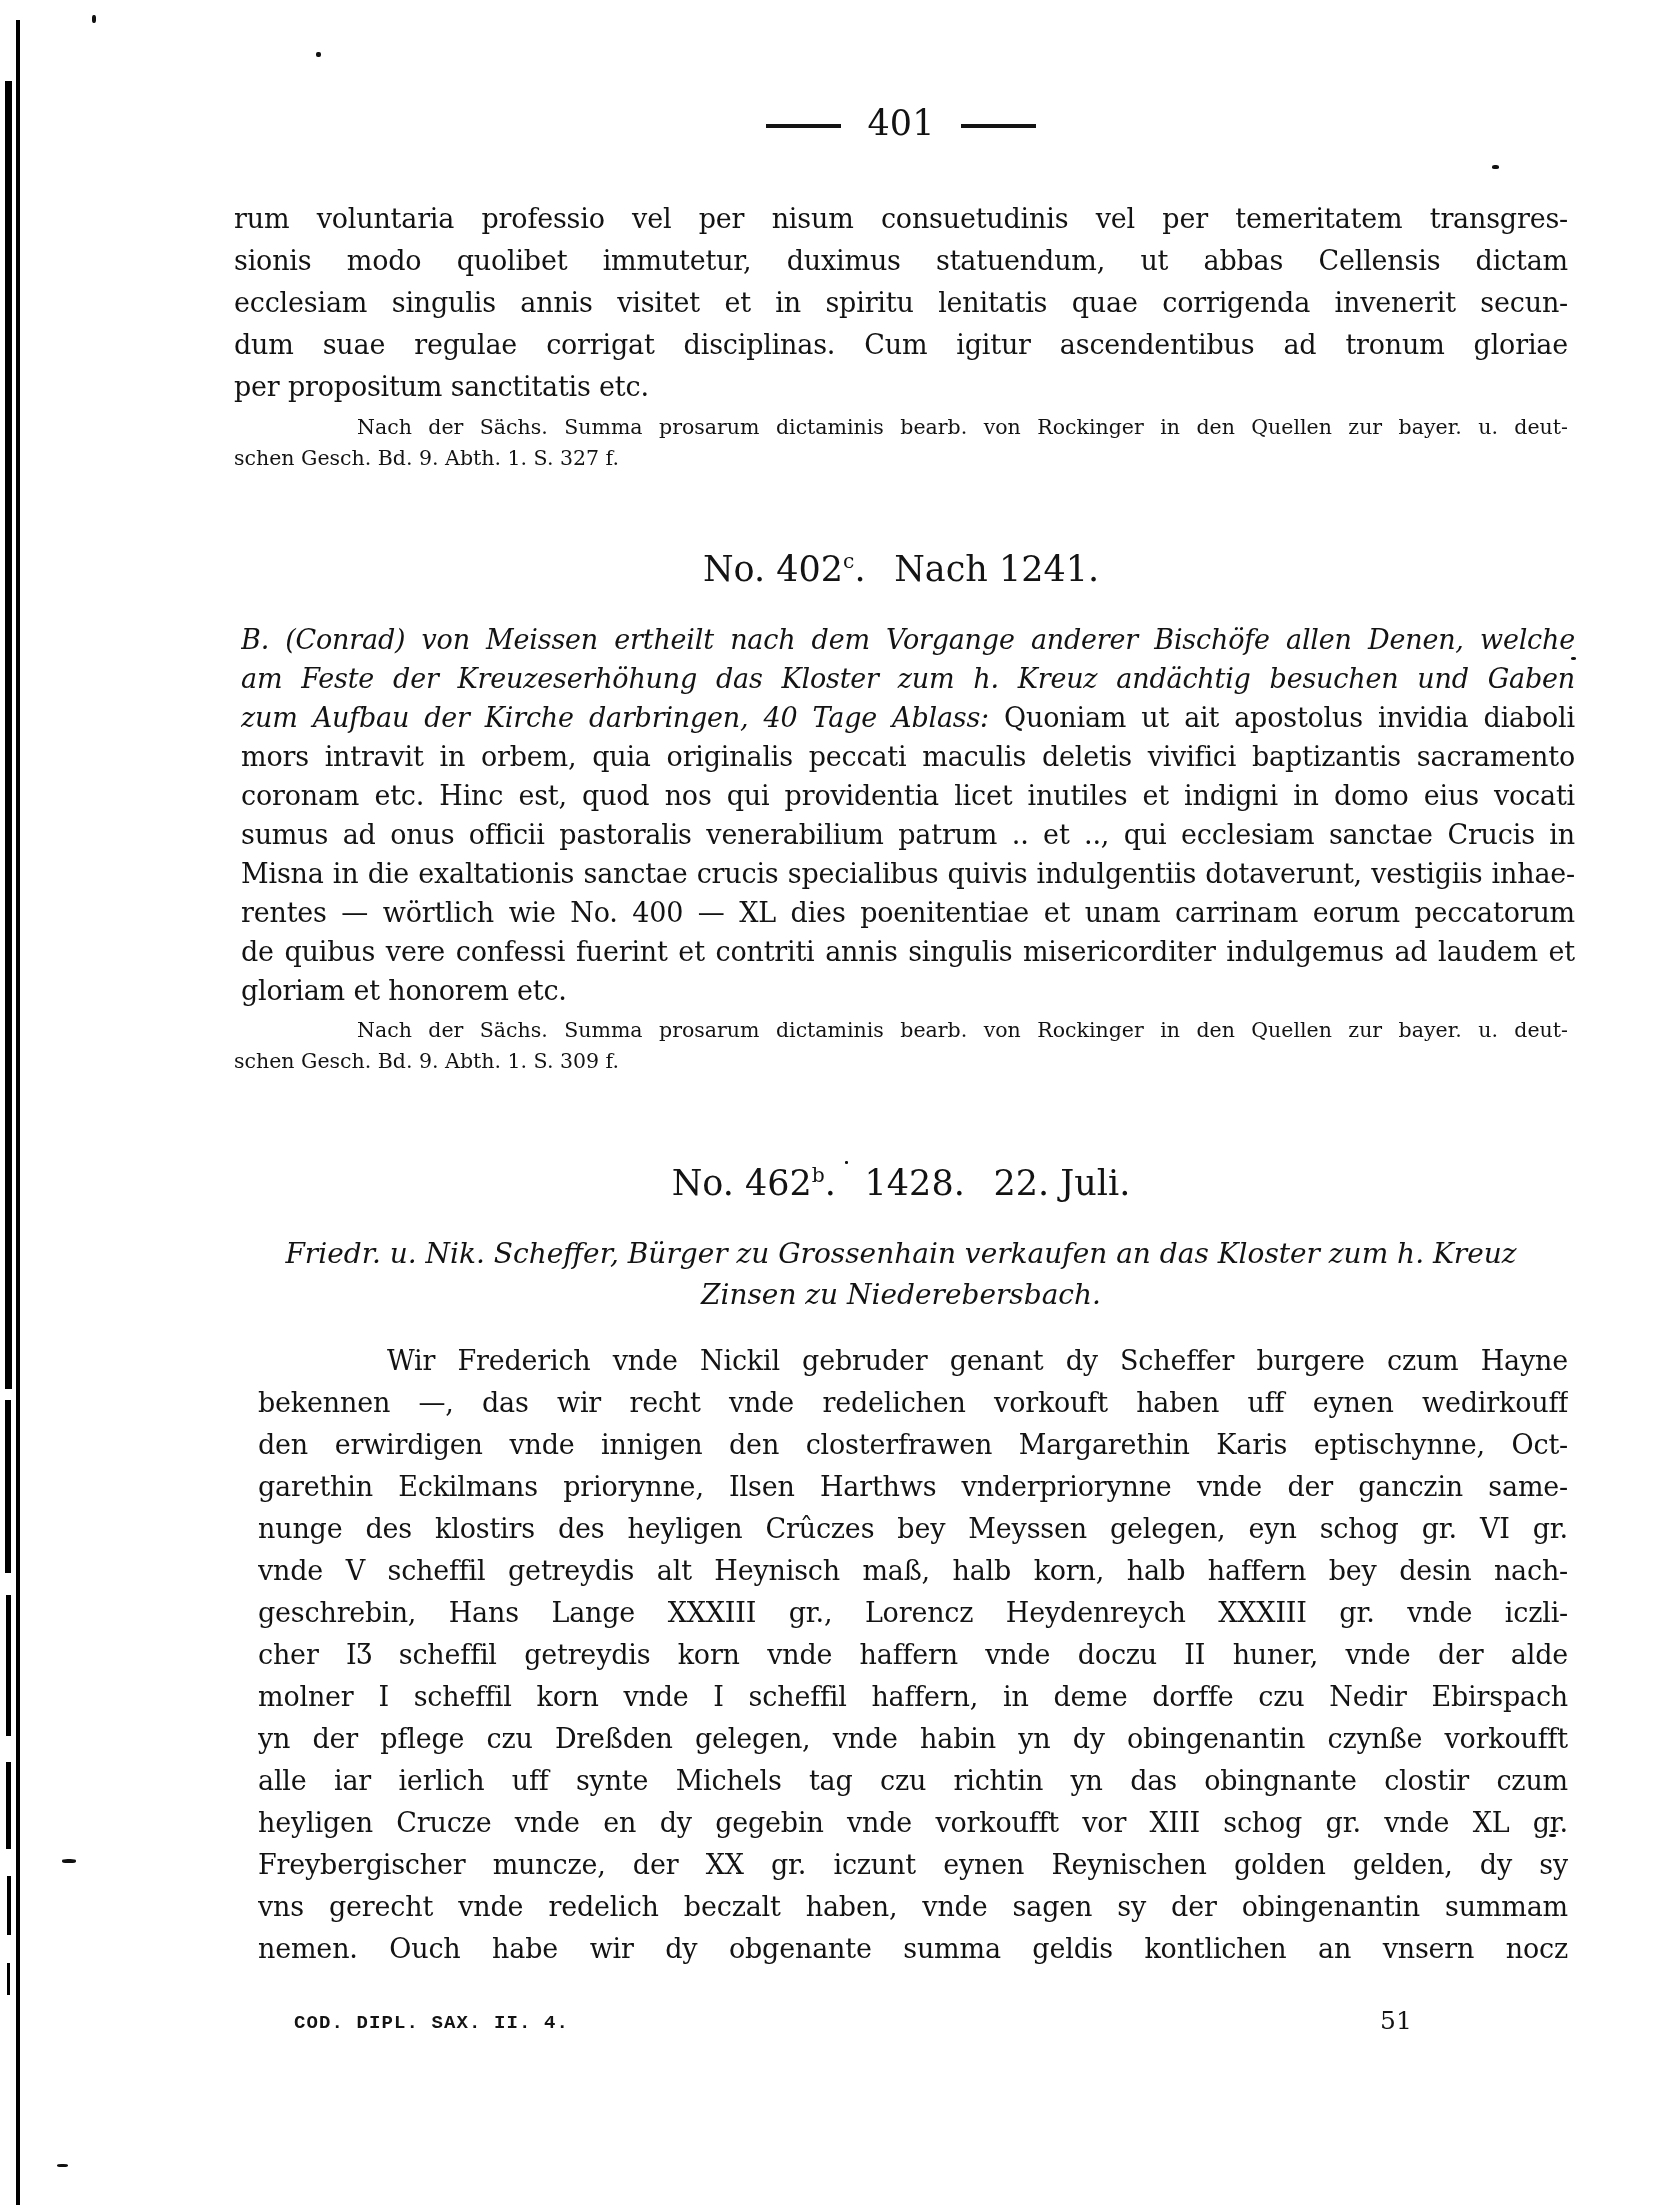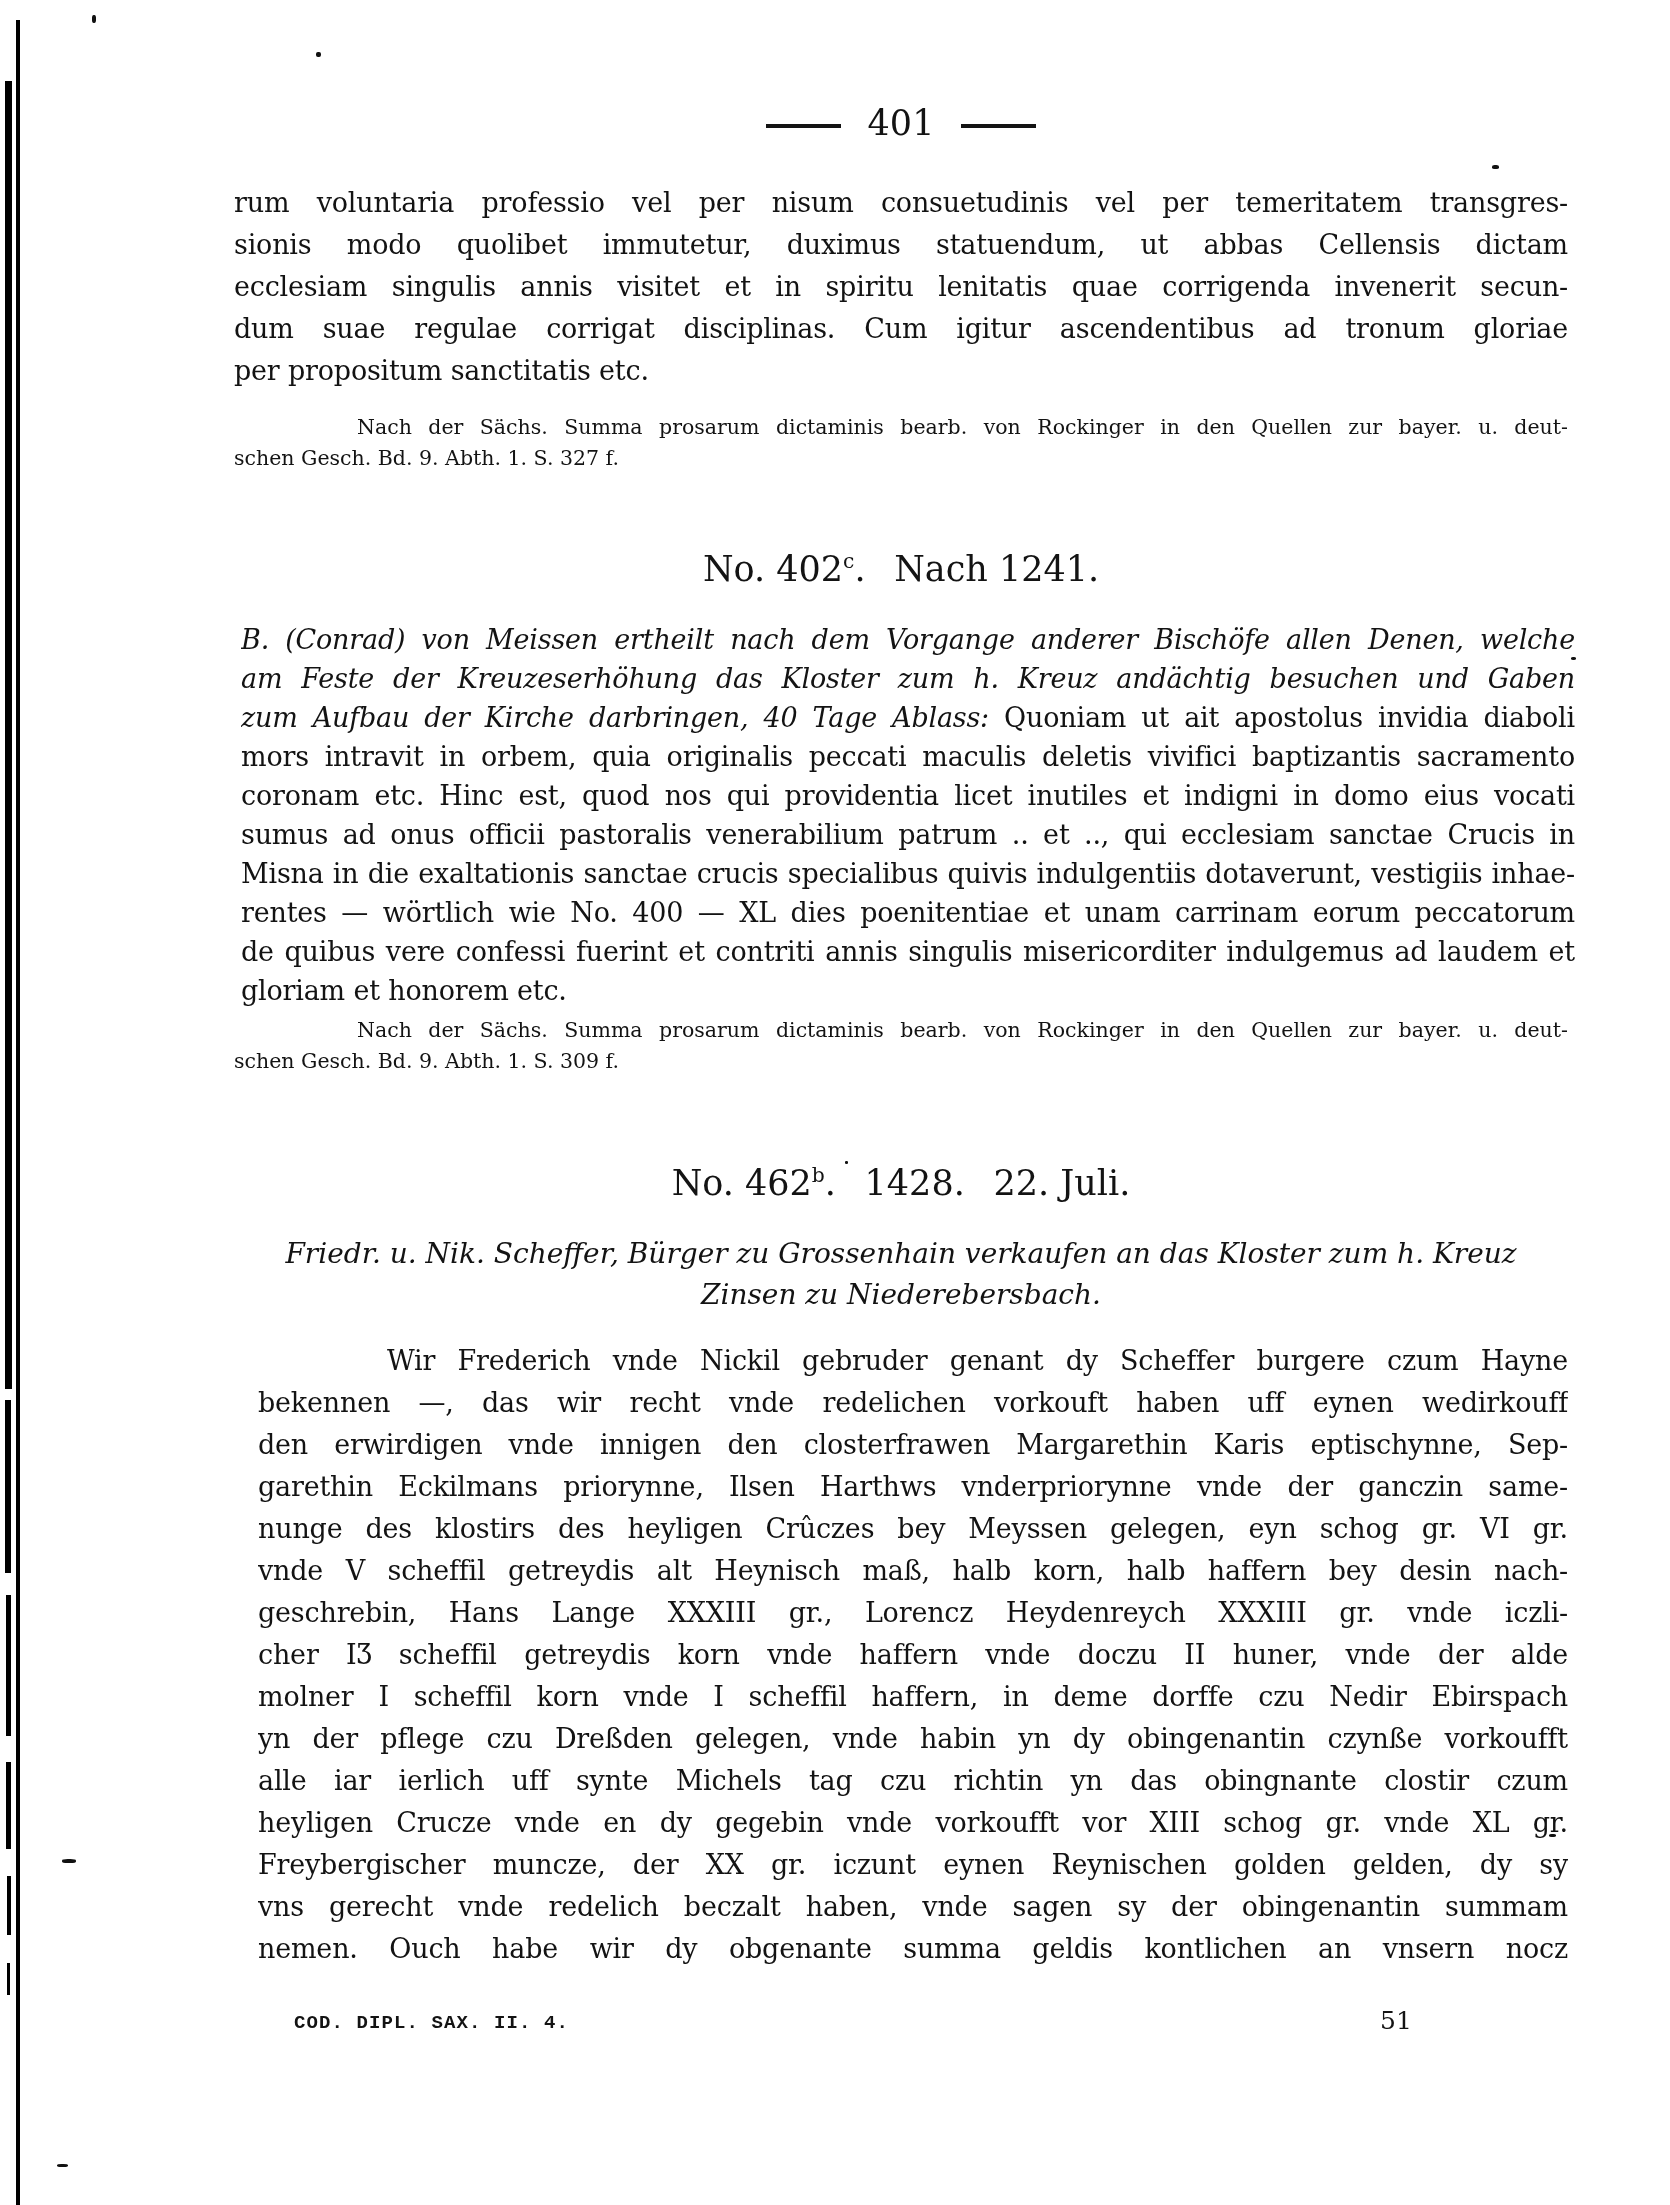--- a/index.html
+++ b/index.html
@@ -7,21 +7,21 @@
     position:relative; width:1671px; height:2205px;
     background:#ffffff; color:#131313;
     font-family:"DejaVu Serif","Liberation Serif",serif;
     overflow:hidden;
   }
   
   .col { position:absolute; left:234px; width:1334px; }
   .tl  { text-align:justify; text-align-last:justify; overflow:hidden; }
   .tl.last { text-align-last:left; }
   .body-text { font-size:27px; letter-spacing:-0.2px; }
-  .p1   { top:182px;  line-height:42px; }
+  .p1   { top:198px;  line-height:42px; }
   .p1 .tl { height:42px; }
   .p402 { top:620px; line-height:39px;margin-left:7px; }
   .p402 .tl { height:39px; }
   .p462 { top:1340px; line-height:42px; }
   .p462 .tl { height:42px;margin-left:24px; }
   .ital { font-style:italic; }
   .ind  { text-indent:129px; }
   .cite { font-size:20.5px; line-height:31px; letter-spacing:0; }
   .cite .tl { height:31px; }
   .cite .first { text-indent:123px; }
@@ -109,21 +109,21 @@
   <div class="heading h462"><span>No. 462</span><sup class="sn">b</sup><span>.  1428.  22. Juli.</span></div>
 
   <div class="subtitle">
     <div>Friedr. u. Nik. Scheffer, Bürger zu Grossenhain verkaufen an das Kloster zum h. Kreuz</div>
     <div>Zinsen zu Niederebersbach.</div>
   </div>
 
   <div class="col body-text p462">
     <div class="tl ind">Wir Frederich vnde Nickil gebruder genant dy Scheffer burgere czum Hayne</div>
     <div class="tl">bekennen —, das wir recht vnde redelichen vorkouft haben uff eynen wedirkouff</div>
-    <div class="tl">den erwirdigen vnde innigen den closterfrawen Margarethin Karis eptischynne, Sep-</div>
+    <div class="tl">den erwirdigen vnde innigen den closterfrawen Margarethin Karis eptischynne, Oct-</div>
     <div class="tl">garethin Eckilmans priorynne, Ilsen Harthws vnderpriorynne vnde der ganczin same-</div>
     <div class="tl">nunge des klostirs des heyligen Crûczes bey Meyssen gelegen, eyn schog gr. VI gr.</div>
     <div class="tl">vnde V scheffil getreydis alt Heynisch maß, halb korn, halb haffern bey desin nach-</div>
     <div class="tl">geschrebin, Hans Lange XXXIII gr., Lorencz Heydenreych XXXIII gr. vnde iczli-</div>
     <div class="tl">cher IƷ scheffil getreydis korn vnde haffern vnde doczu II huner, vnde der alde</div>
     <div class="tl">molner I scheffil korn vnde I scheffil haffern, in deme dorffe czu Nedir Ebirspach</div>
     <div class="tl">yn der pflege czu Dreßden gelegen, vnde habin yn dy obingenantin czynße vorkoufft</div>
     <div class="tl">alle iar ierlich uff synte Michels tag czu richtin yn das obingnante clostir czum</div>
     <div class="tl">heyligen Crucze vnde en dy gegebin vnde vorkoufft vor XIII schog gr. vnde XL gr.</div>
     <div class="tl">Freybergischer muncze, der XX gr. iczunt eynen Reynischen golden gelden, dy sy</div>

